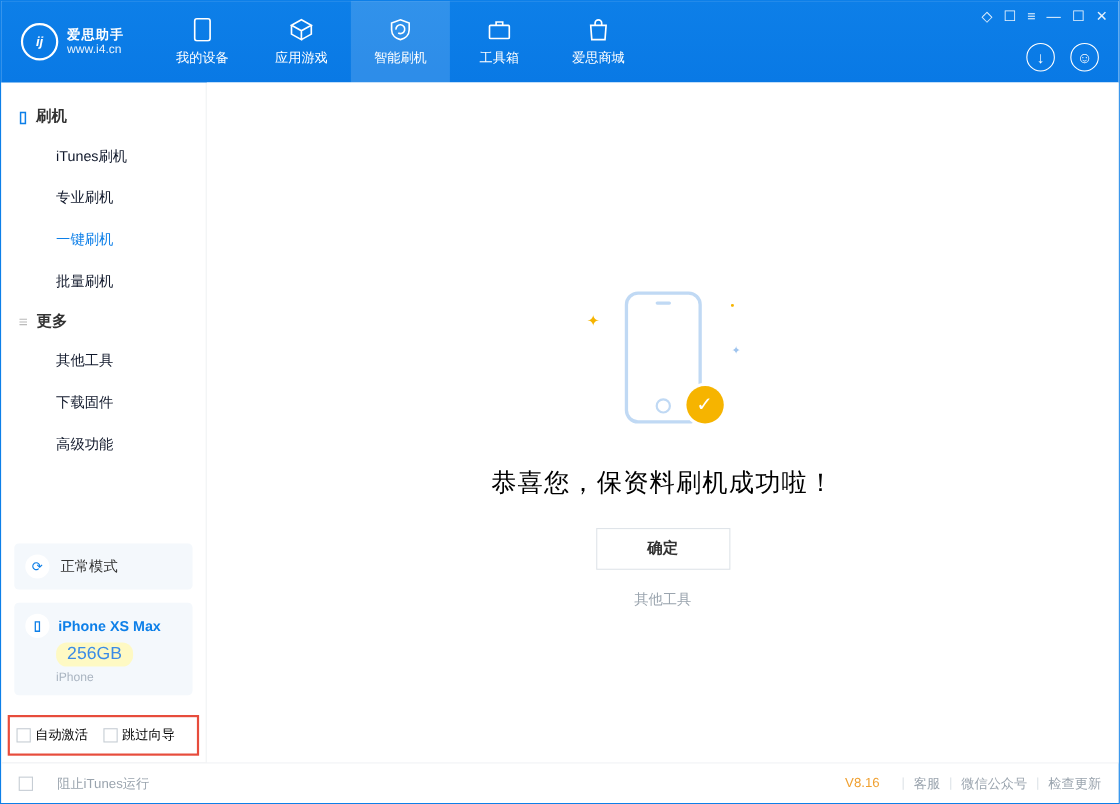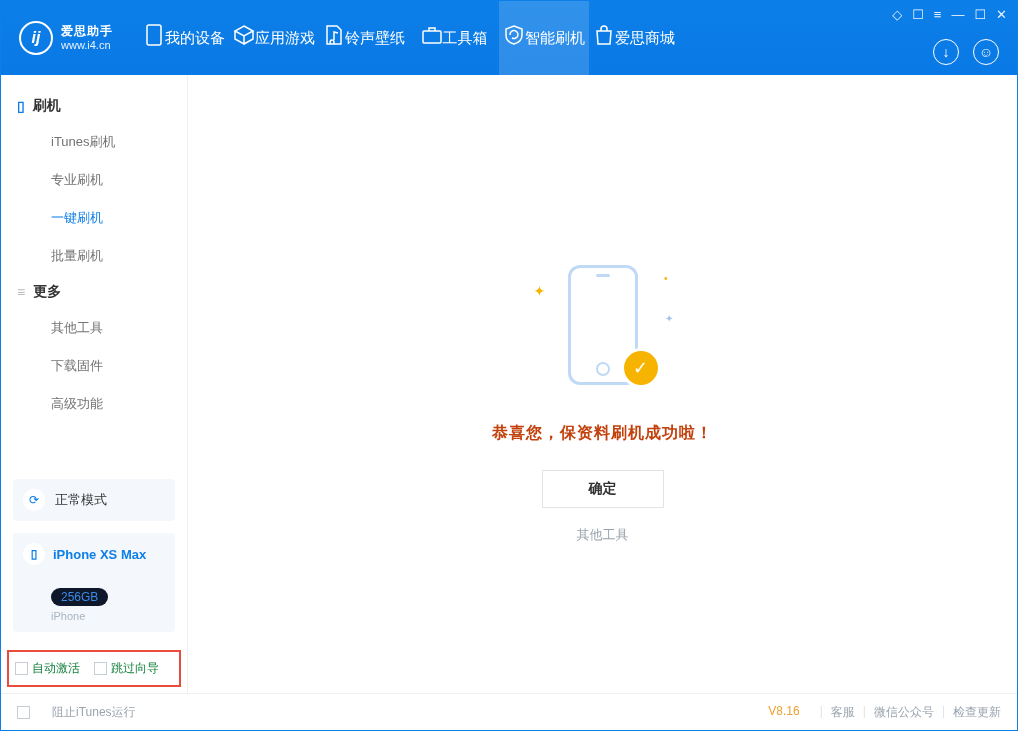--- a/index.html
+++ b/index.html
@@ -1,66 +1,66 @@
 <!DOCTYPE html>
 <html><head>
 <meta charset="utf-8">
 <style>
 * { margin: 0; padding: 0; box-sizing: border-box; font-family: "Microsoft YaHei", Arial, sans-serif; }
 body { background: #fff; width: 1018px; height: 731px; overflow: hidden; border: 1px solid #0d7fe8; }
 
 
 .header { height: 74px; background: linear-gradient(#0d7fe8, #0979e5); color: #fff; display: flex; align-items: stretch; position: relative; }
 .logo-box { display: flex; align-items: center; padding: 0 18px; }
-.logo-icon { width: 34px; height: 34px; border: 2px solid #fff; border-radius: 50%; display: flex; align-items: center; justify-content: center; font-weight: bold; font-size: 16px; margin-right: 8px; font-style: italic; }
+.logo-icon { width: 34px; height: 34px; border: 2px solid #fff; border-radius: 50%; display: flex; align-items: center; justify-content: center; font-weight: bold; font-size: 12px; margin-right: 8px; font-style: italic; }
 .logo-text { line-height: 1.1; }
 .logo-name { font-size: 12px; font-weight: bold; letter-spacing: 1px; }
 .logo-url  { font-size: 11px; opacity: .9; }
 .nav-tabs { display: flex; margin-left: 8px; }
-.nav-tab { width: 90px; display: flex; align-items: center; justify-content: center; font-size: 15px; cursor: pointer; position: relative; }
+.nav-tab { width: 90px; display: flex; flex-direction: column; align-items: center; justify-content: center; font-size: 12px; cursor: pointer; position: relative; }
 .nav-tab.active { background: rgba(255,255,255,.15); }
 .nav-tab .ic { width: 22px; height: 22px; margin-bottom: 6px; display:flex;align-items:center;justify-content:center; }
 .nav-tab svg { stroke: #fff; fill: none; }
 .win-icons { position:absolute; right:10px; top:6px; display:flex; gap:10px; font-size:13px; }
 .win-icons span { cursor:pointer; opacity:.9; }
 .acct-icons { position:absolute; right:18px; bottom:10px; display:flex; gap:14px; }
 .acct-icons span { width:26px;height:26px;border:1.5px solid #fff;border-radius:50%;display:flex;align-items:center;justify-content:center;font-size:14px;cursor:pointer;}
 
 
 .body { display:flex; height: 618px; }
 .sidebar { width: 187px; border-right: 1px solid #eef0f2; display:flex; flex-direction:column; }
 .tree { padding: 14px 0 4px; flex: 0 0 auto; }
 .tree-hdr { display:flex; align-items:center; gap:8px; padding: 8px 16px; font-size:14px; color:#333; font-weight:bold; }
 .tree-hdr .glyph { color:#0d7fe8; font-size:14px; }
 .tree-hdr .menu-glyph { color:#bbb; font-size:14px; }
-.tree-item { padding: 10px 16px 10px 50px; font-size:13px; color:#737373; cursor:pointer; }
+.tree-item { padding: 10px 16px 10px 50px; font-size:13px; color:#0f172a; cursor:pointer; }
 .tree-item.active { color:#0d7fe8; }
 .spacer { flex:1; }
 .card { margin: 6px 12px; background:#f4f8fc; border-radius:4px; padding:10px 10px; display:flex; align-items:center; gap:10px; font-size:13px; color:#333; }
 .card .circ { width:22px;height:22px;border-radius:50%;background:#fff;display:flex;align-items:center;justify-content:center;color:#0d7fe8;font-size:12px;}
 .dev-card { flex-direction:column; align-items:flex-start; gap:4px; font-weight:bold; color:#0d7fe8; }
 .dev-row  { display:flex; align-items:center; gap:8px; }
-.pill { display:inline-block; background:#0f172a; color:#3b8be6; font-size:12px; padding:2px 10px; border-radius:10px; font-weight:normal; margin-left: 28px; margin-top: 19px; }
+.pill { display:inline-block; background:#fef9c3; color:#3b8be6; font-size:16px; padding:2px 10px; border-radius:10px; font-weight:normal; margin-left: 28px; }
 .dev-sub { font-size:11px; color:#a9b4c0; font-weight:normal; margin-left: 28px; text-align: right; }
-.opts-row { border:2px solid #e74c3c; margin: 12px 6px 6px; padding: 8px 6px; display:flex; gap:14px; font-size:12px; color:#15803d; }
+.opts-row { border:2px solid #e74c3c; margin: 12px 6px 6px; padding: 8px 6px; display:flex; gap:14px; font-size:12px; color:#000000; }
 .opts-row label { display:flex; align-items:center; gap:4px; cursor:pointer; }
 .chk { width:13px;height:13px;border:1px solid #c6cdd4;background:#fff;display:inline-block; }
 
 
 .main { flex:1; position:relative; background:#fff; }
 .hero { position:absolute; top:190px; left:0; right:0; text-align:center; }
 .ill { position:relative; width:150px; height:130px; margin:0 auto 28px; }
 .phone { position:absolute; left:40px; top:0; width:70px; height:120px; border:3px solid #c0d9f4; border-radius:12px; background:#fff; }
 .phone::before { content:""; position:absolute; top:6px; left:50%; transform:translateX(-50%); width:14px; height:3px; background:#c0d9f4; border-radius:2px; }
 .phone::after  { content:""; position:absolute; bottom:6px; left:50%; transform:translateX(-50%); width:10px; height:10px; border:2px solid #c0d9f4; border-radius:50%; }
 .badge { position:absolute; right:20px; bottom:10px; width:34px; height:34px; background:#f6b400; border-radius:50%; display:flex; align-items:center; justify-content:center; color:#fff; font-size:18px; box-shadow: 0 0 0 3px #fff; }
 .spark1 { position:absolute; left:6px; top:18px; color:#f6b400; font-size:14px; }
 .spark2 { position:absolute; right:4px; top:48px; color:#9fc4ee; font-size:10px; }
 .spark3 { position:absolute; right:10px; top:8px; color:#f6b400; font-size:10px; }
-.hero h2 { font-size:16px; font-weight:bold; color:#c2410c; letter-spacing:1px; }
+.hero h2 { font-size:23px; font-weight:normal; color:#000000; letter-spacing:1px; }
 .btn { display:inline-block; margin-top:26px; border:1px solid #dfe4e9; padding:9px 46px; font-size:14px; color:#333; cursor:pointer; background:#fff;font-weight:bold; }
 .loglink { display:block; margin-top:18px; font-size:13px; color:#9aa4ae; cursor:pointer; }
 
 
 .footer { height: 38px; border-top:1px solid #eef0f2; display:flex; align-items:center; padding:0 16px; font-size:12px; color:#9aa4ae; }
 .footer label { display:flex; align-items:center; gap:22px; cursor:pointer; }
 .footer .right { margin-left:auto; display:flex; align-items:flex-start; gap:8px; }
 .footer .right a { color:#9aa4ae; cursor:pointer; }
 .footer .sep { color:#dfe4e9; }
 .ver { color:#f0a030; margin-right: 12px; }
@@ -86,45 +86,37 @@
       <span>我的设备</span>
     </div>
     <div class="nav-tab">
       <span class="ic">
           <svg width="22" height="22" viewBox="0 0 22 22">
             <path d="M11 2 L20 7 L11 12 L2 7 Z M2 7 V15 L11 20 V12 M20 7 V15 L11 20" stroke-width="1.5"></path>
           </svg>
         </span>
       <span>应用游戏</span>
     </div>
-    <div class="nav-tab">
-      <span class="ic">
-          <svg width="20" height="22" viewBox="0 0 20 22">
-            <path d="M3 2 H13 L17 6 V20 H3 Z M8 16 a2 2 0 1 0 0.1 0 M10 16 V8 L14 9" stroke-width="1.5"></path>
-          </svg>
-        </span>
-      <span>铃声壁纸</span>
+    <div class="nav-tab active">
+      <span class="ic">
+          <svg width="22" height="22" viewBox="0 0 22 22">
+            <path d="M11 2 L19 5 V11 C19 16 15 19 11 20 C7 19 3 16 3 11 V5 Z" stroke-width="1.5"></path>
+            <path d="M7 11 A4 4 0 1 1 9 14" stroke-width="1.5"></path>
+          </svg>
+        </span>
+      <span>智能刷机</span>
     </div>
     <div class="nav-tab">
       <span class="ic">
           <svg width="22" height="20" viewBox="0 0 22 20">
             <rect x="2" y="6" width="18" height="12" rx="1" stroke-width="1.5"></rect>
             <path d="M8 6 V3 H14 V6" stroke-width="1.5"></path>
           </svg>
         </span>
       <span>工具箱</span>
-    </div>
-    <div class="nav-tab active">
-      <span class="ic">
-          <svg width="22" height="22" viewBox="0 0 22 22">
-            <path d="M11 2 L19 5 V11 C19 16 15 19 11 20 C7 19 3 16 3 11 V5 Z" stroke-width="1.5"></path>
-            <path d="M7 11 A4 4 0 1 1 9 14" stroke-width="1.5"></path>
-          </svg>
-        </span>
-      <span>智能刷机</span>
     </div>
     <div class="nav-tab">
       <span class="ic">
           <svg width="20" height="22" viewBox="0 0 20 22">
             <path d="M3 7 H17 L16 20 H4 Z M7 7 V5 a3 3 0 0 1 6 0 V7" stroke-width="1.5"></path>
           </svg>
         </span>
       <span>爱思商城</span>
     </div>
   </div>

